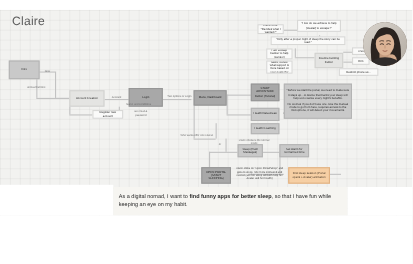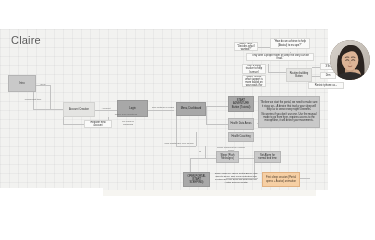--- a/index.html
+++ b/index.html
@@ -4,23 +4,22 @@
 <style>
   * { box-sizing: border-box; margin: 0; padding: 0; }
   html, body {
     width: 375px; height: 196px;
     overflow: hidden;
     background: #ffffff;
     font-family: "Liberation Sans", sans-serif;
   }
   #board {
     position: relative;
-    width: 328px; height: 196px;
+    width: 375px; height: 196px;
     background: #f2f2f0;
-    margin-top: 20px;
   }
   
   #grid {
     position: absolute; inset: 0;
     background-image:
       linear-gradient(to right, rgba(0,0,0,.035) 1px, transparent 1px),
       linear-gradient(to bottom, rgba(0,0,0,.035) 1px, transparent 1px);
     background-size: 9px 9px;
     pointer-events: none;
   }

